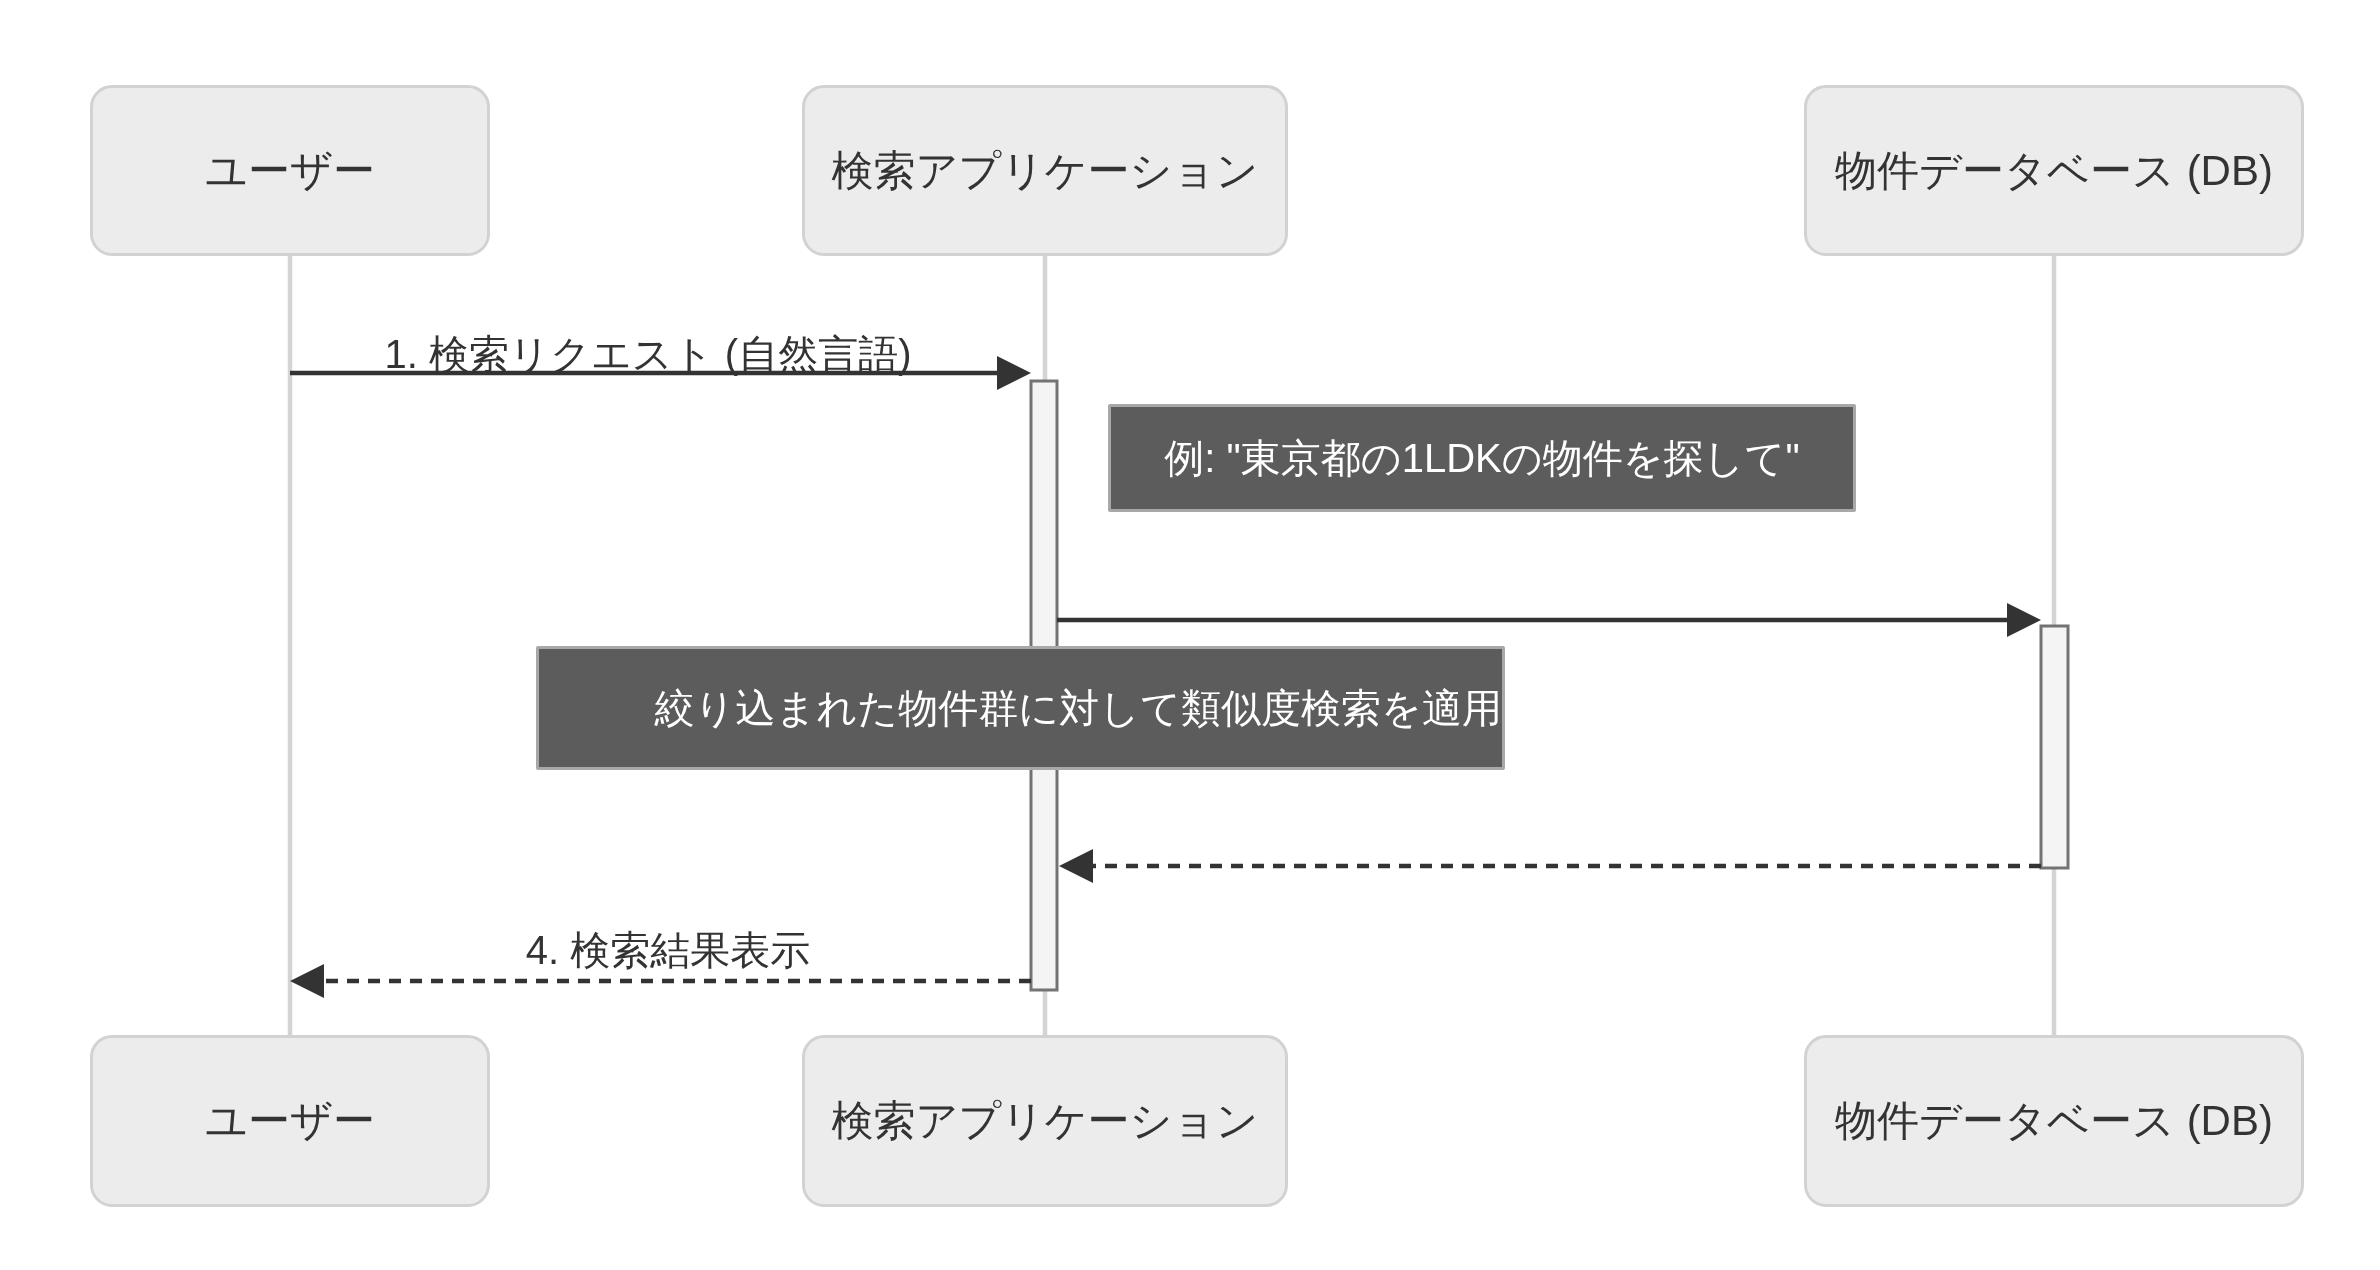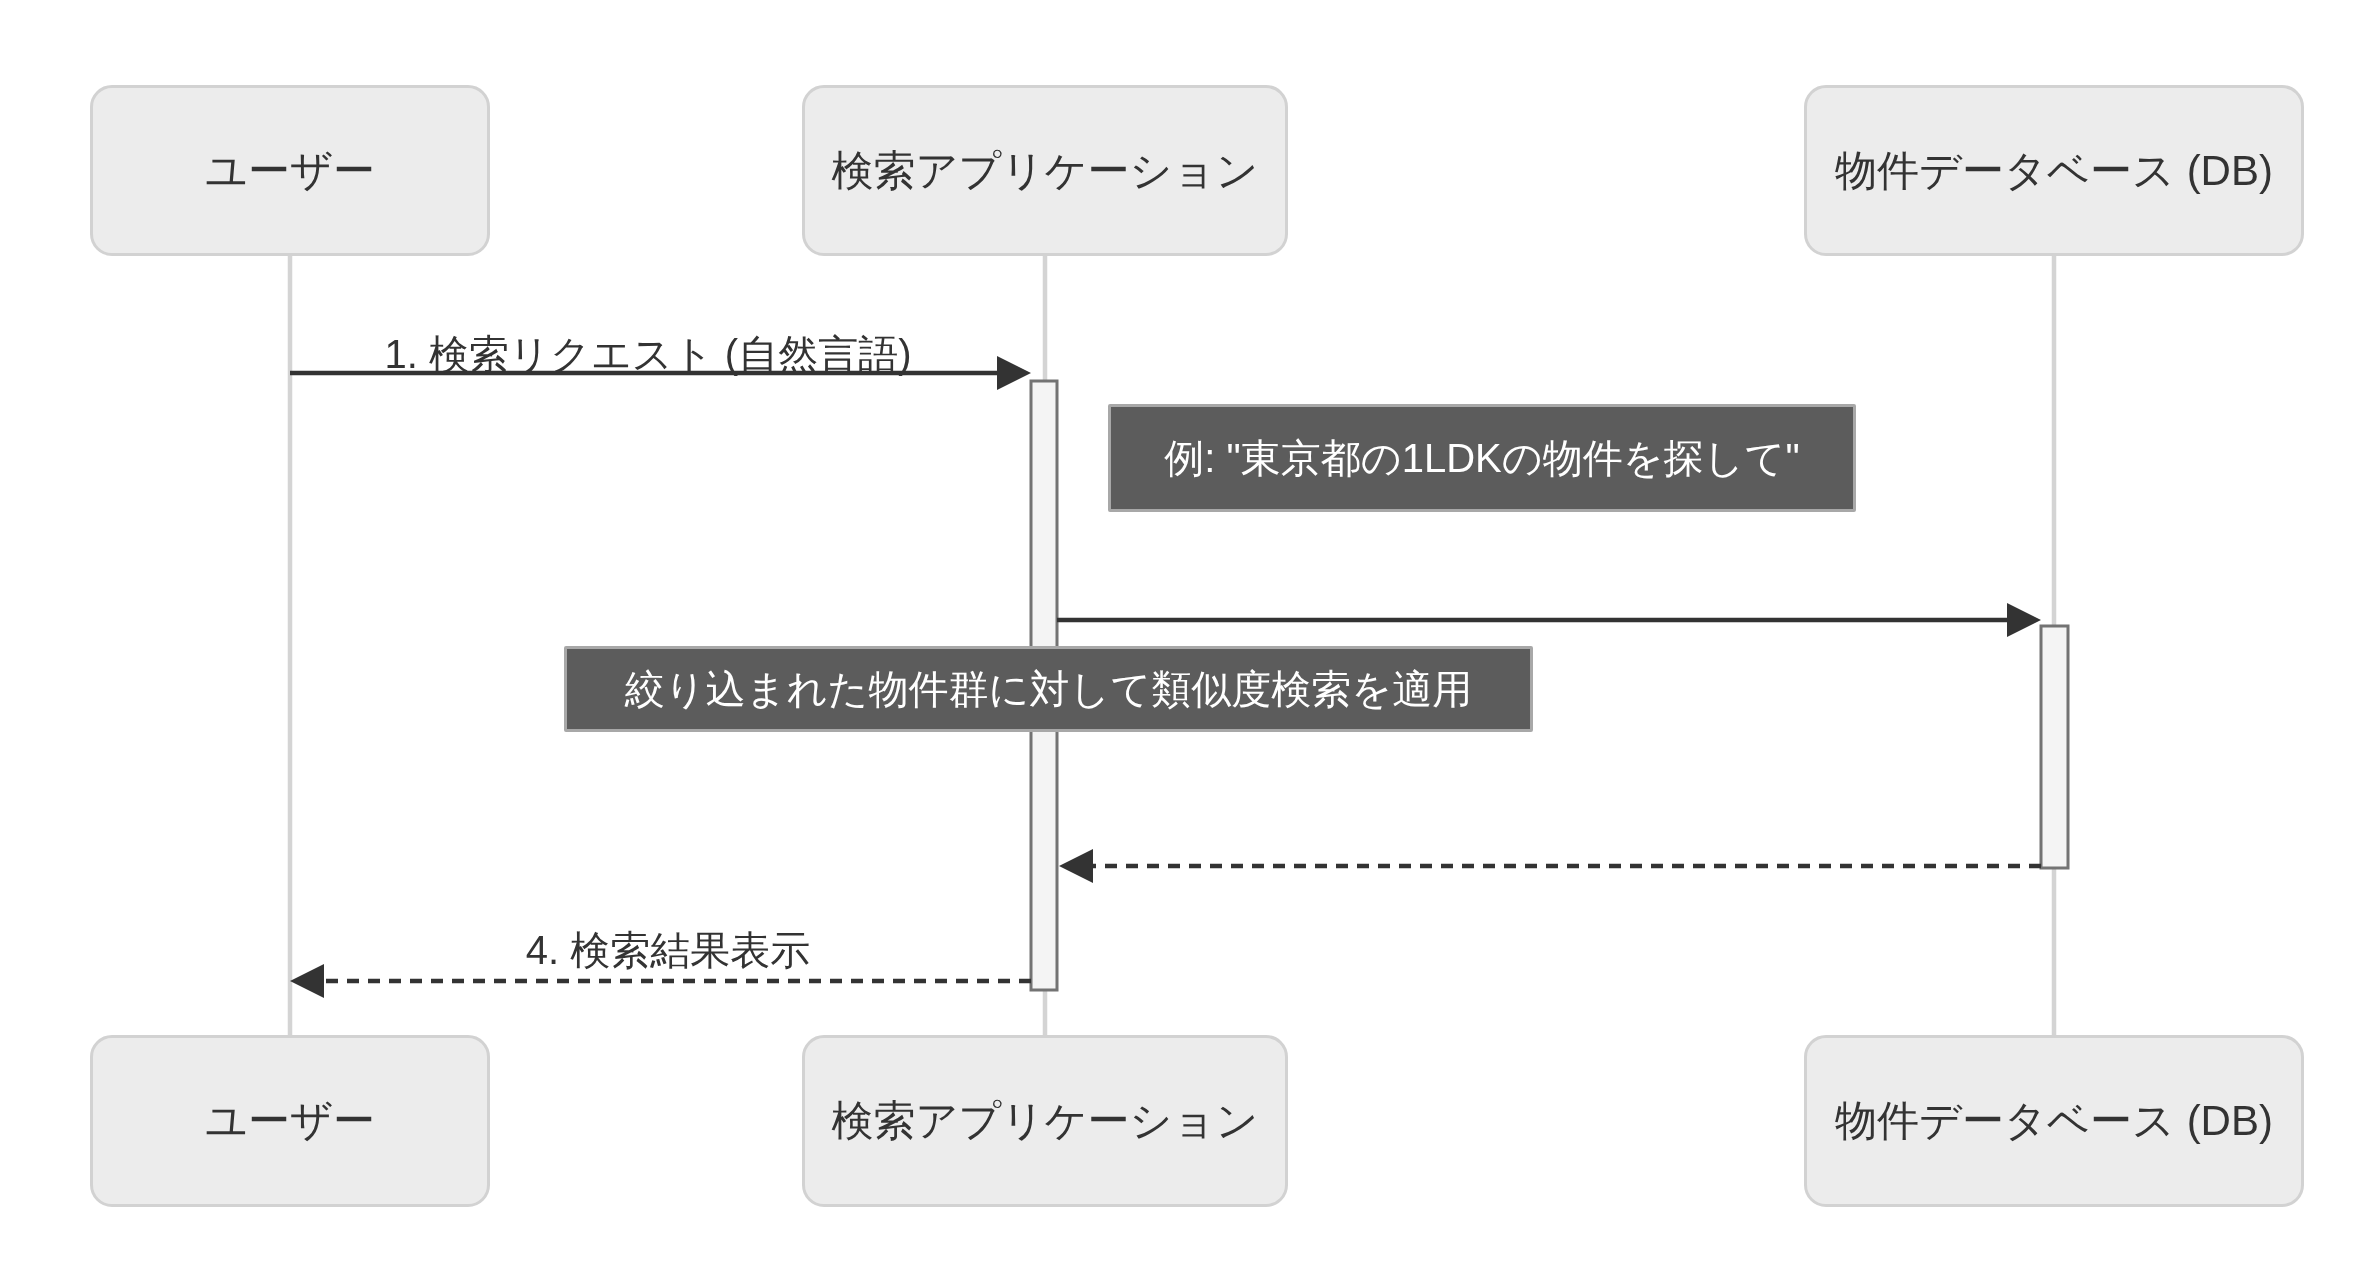--- a/index.html
+++ b/index.html
@@ -112,17 +112,17 @@
   <div class="actor" style="left:1804px; top:1035px; width:500px; height:172px;">
     <span>物件データベース (DB)</span>
   </div>
 
   <div class="msg-label" style="left:648px; top:313px;margin-top:14px;">1. 検索リクエスト (自然言語)</div>
   <div class="msg-label" style="left:668px; top:923px;">4. 検索結果表示</div>
 
   <div class="note" style="left:1108px; top:404px; width:748px; height:108px;">
     <span>例: "東京都の1LDKの物件を探して"</span>
   </div>
-  <div class="note" style="left:564px; top:646px; width:969px; height:86px;">
+  <div class="note" style="left:536px; top:646px; width:969px; height:124px;justify-content:flex-end;">
     <span>絞り込まれた物件群に対して類似度検索を適用</span>
   </div>
 
 </div>
 
 </body></html>

